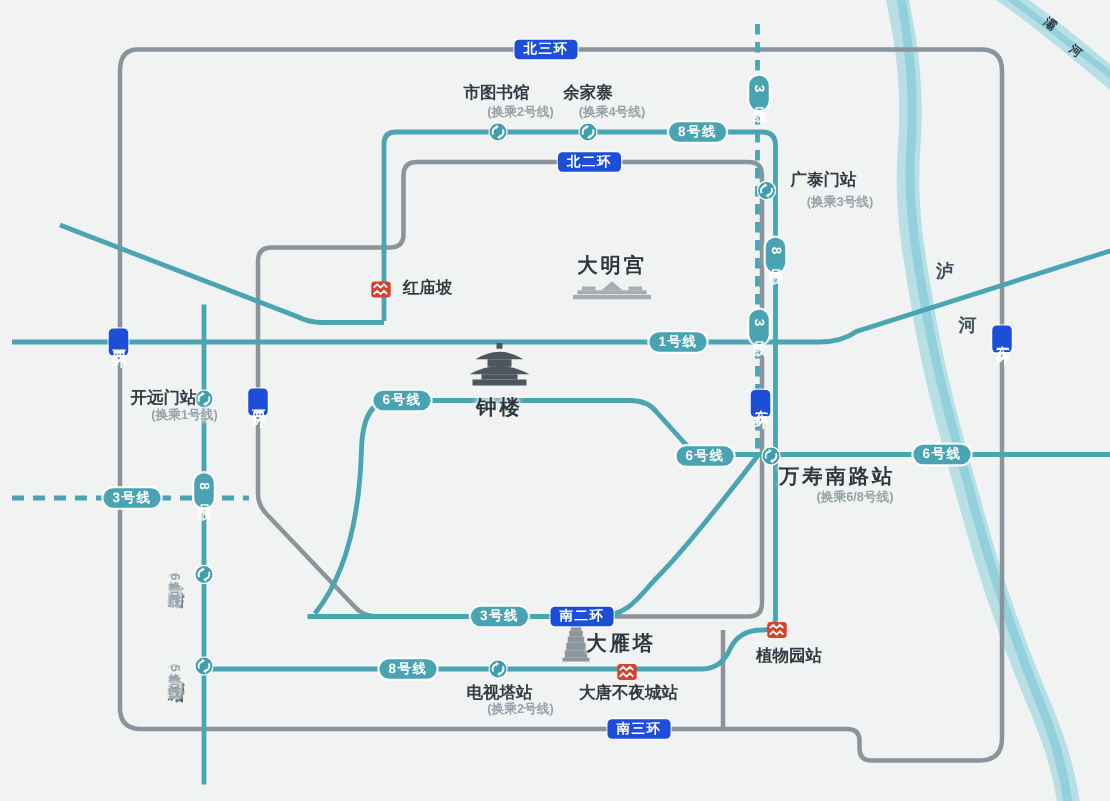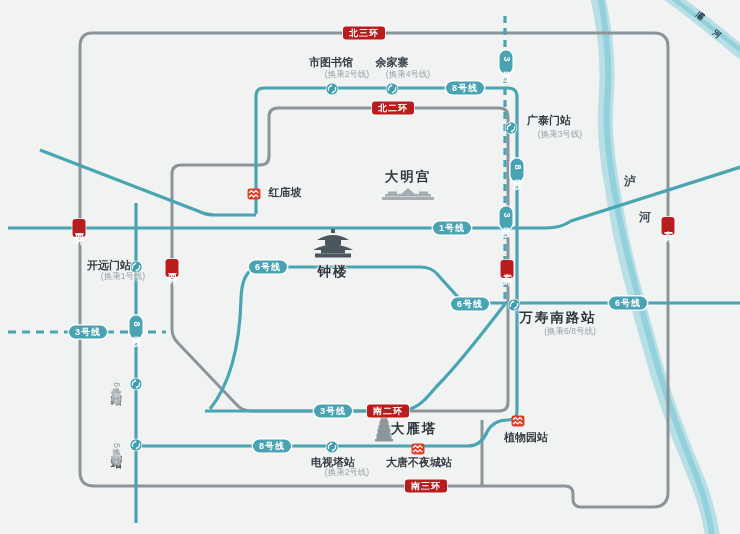--- a/index.html
+++ b/index.html
@@ -1,28 +1,28 @@
 <!DOCTYPE html>
 <html><head>
 <meta charset="utf-8">
 <style>
   html,body{margin:0;padding:0;background:#e8eae9;font-family:"Liberation Sans","DejaVu Sans",sans-serif;}
   #map{position:relative;width:740px;height:534px;overflow:hidden;background:#f1f3f2;}
   #lines-svg{position:absolute;left:0;top:0;}
   #overlay{position:absolute;left:0;top:0;width:740px;height:534px;}
   .pill{position:absolute;transform:translate(-50%,-50%);font-size:9px;font-weight:bold;line-height:1;
         color:#fff;padding:2px 6px;border-radius:9px;white-space:nowrap;letter-spacing:1px;z-index:5;}
-  .pill.road{background:#b91c1c;border-radius:3px;box-shadow:0 0 0 1px rgba(255,255,255,.6);}
+  .pill.road{background:#1d4ed8;border-radius:3px;box-shadow:0 0 0 1px rgba(255,255,255,.6);}
   .pill.metro{background:#49a3b2;box-shadow:0 0 0 1.5px rgba(255,255,255,.85);}
   .pill.vert{writing-mode:vertical-rl;padding:6px 2px;letter-spacing:2px;}
   .station{position:absolute;width:13px;height:13px;transform:translate(-50%,-50%);z-index:6;}
   .redmark{position:absolute;width:14px;height:12px;transform:translate(-50%,-50%);z-index:6;}
   .lbl{position:absolute;transform:translate(-50%,-50%);white-space:nowrap;color:#333c44;font-weight:bold;
        font-size:11px;z-index:7;text-shadow:0 0 3px #f1f3f2,0 0 3px #f1f3f2,0 0 4px #f1f3f2;}
-  .lbl.note{font-weight:normal;font-size:8.5px;color:#97a3aa;letter-spacing:0;padding-left:32px;}
+  .lbl.note{font-weight:bold;font-size:8.5px;color:#97a3aa;letter-spacing:0;padding-left:32px;}
   .lbl.big{font-size:13.5px;letter-spacing:2px;color:#2e3840;}
   .lbl.vert{writing-mode:vertical-rl;letter-spacing:1px;}
   .lbl.river{font-size:12px;color:#42525e;text-shadow:none;}
   .lbl.river-sm{font-size:8px;color:#2d3c4c;text-shadow:none;font-weight:bold;}
   .landmark{position:absolute;transform:translate(-50%,-50%);z-index:4;}
   .logo-card{position:absolute;left:523px;top:243px;width:88px;height:54px;border-radius:6px;z-index:8;
      background:linear-gradient(155deg,#93d2cf 0%,#4da9ad 45%,#1e7e89 100%);
      box-shadow:0 2px 6px rgba(20,60,65,.35),0 0 0 1px rgba(255,255,255,.45);
      display:flex;flex-direction:column;align-items:center;justify-content:center;}
   .logo-title{font-size:9.5px;font-weight:bold;color:#5d2e21;letter-spacing:1px;margin-top:2px;white-space:nowrap;}

